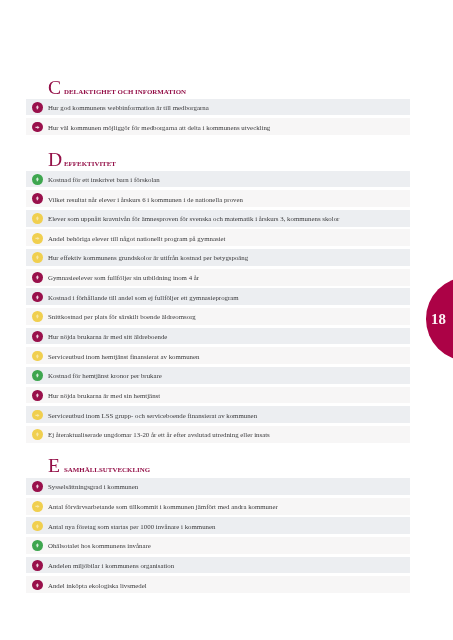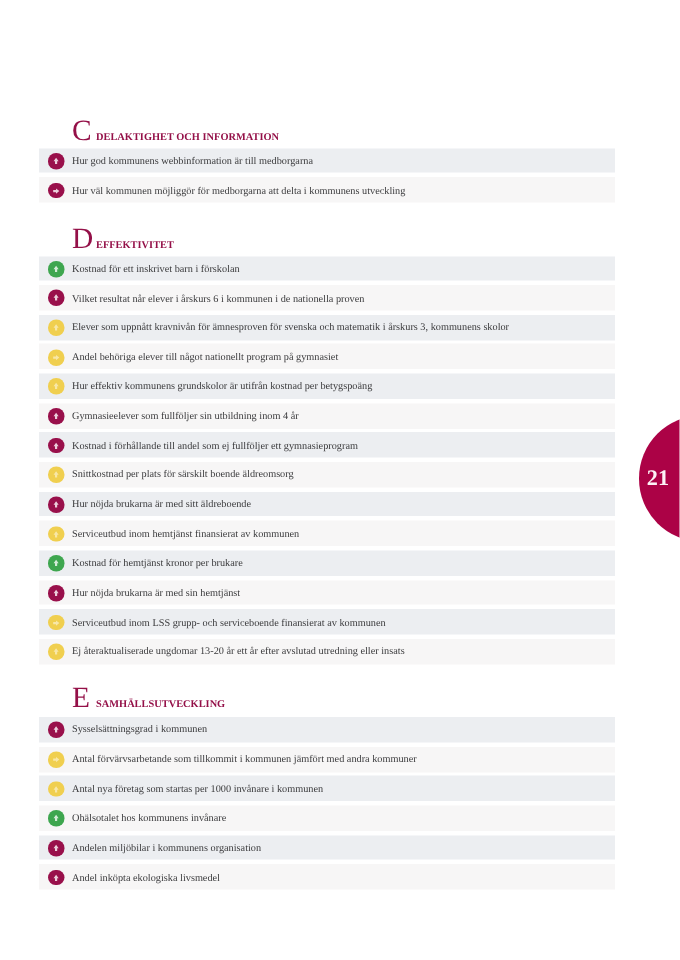--- a/index.html
+++ b/index.html
@@ -350,14 +350,14 @@
           <svg viewBox="0 0 10.8 10.8" width="10.8" height="10.8">
             <g transform="rotate(0 5.4 5.4)">
               <path d="M5.4 3.25 L7.1 5.45 L6.12 5.45 L6.12 7.35 L4.68 7.35 L4.68 5.45 L3.7 5.45 Z" fill="#ffffff" opacity="0.8"></path>
             </g>
           </svg>
         </span>
         <span class="label">Andel inköpta ekologiska livsmedel</span>
       </div>
     </div>
   <div class="page-bubble"></div>
-  <div class="page-number">21</div>
+  <div class="page-number">18</div>
 </div>
 
 </body></html>

